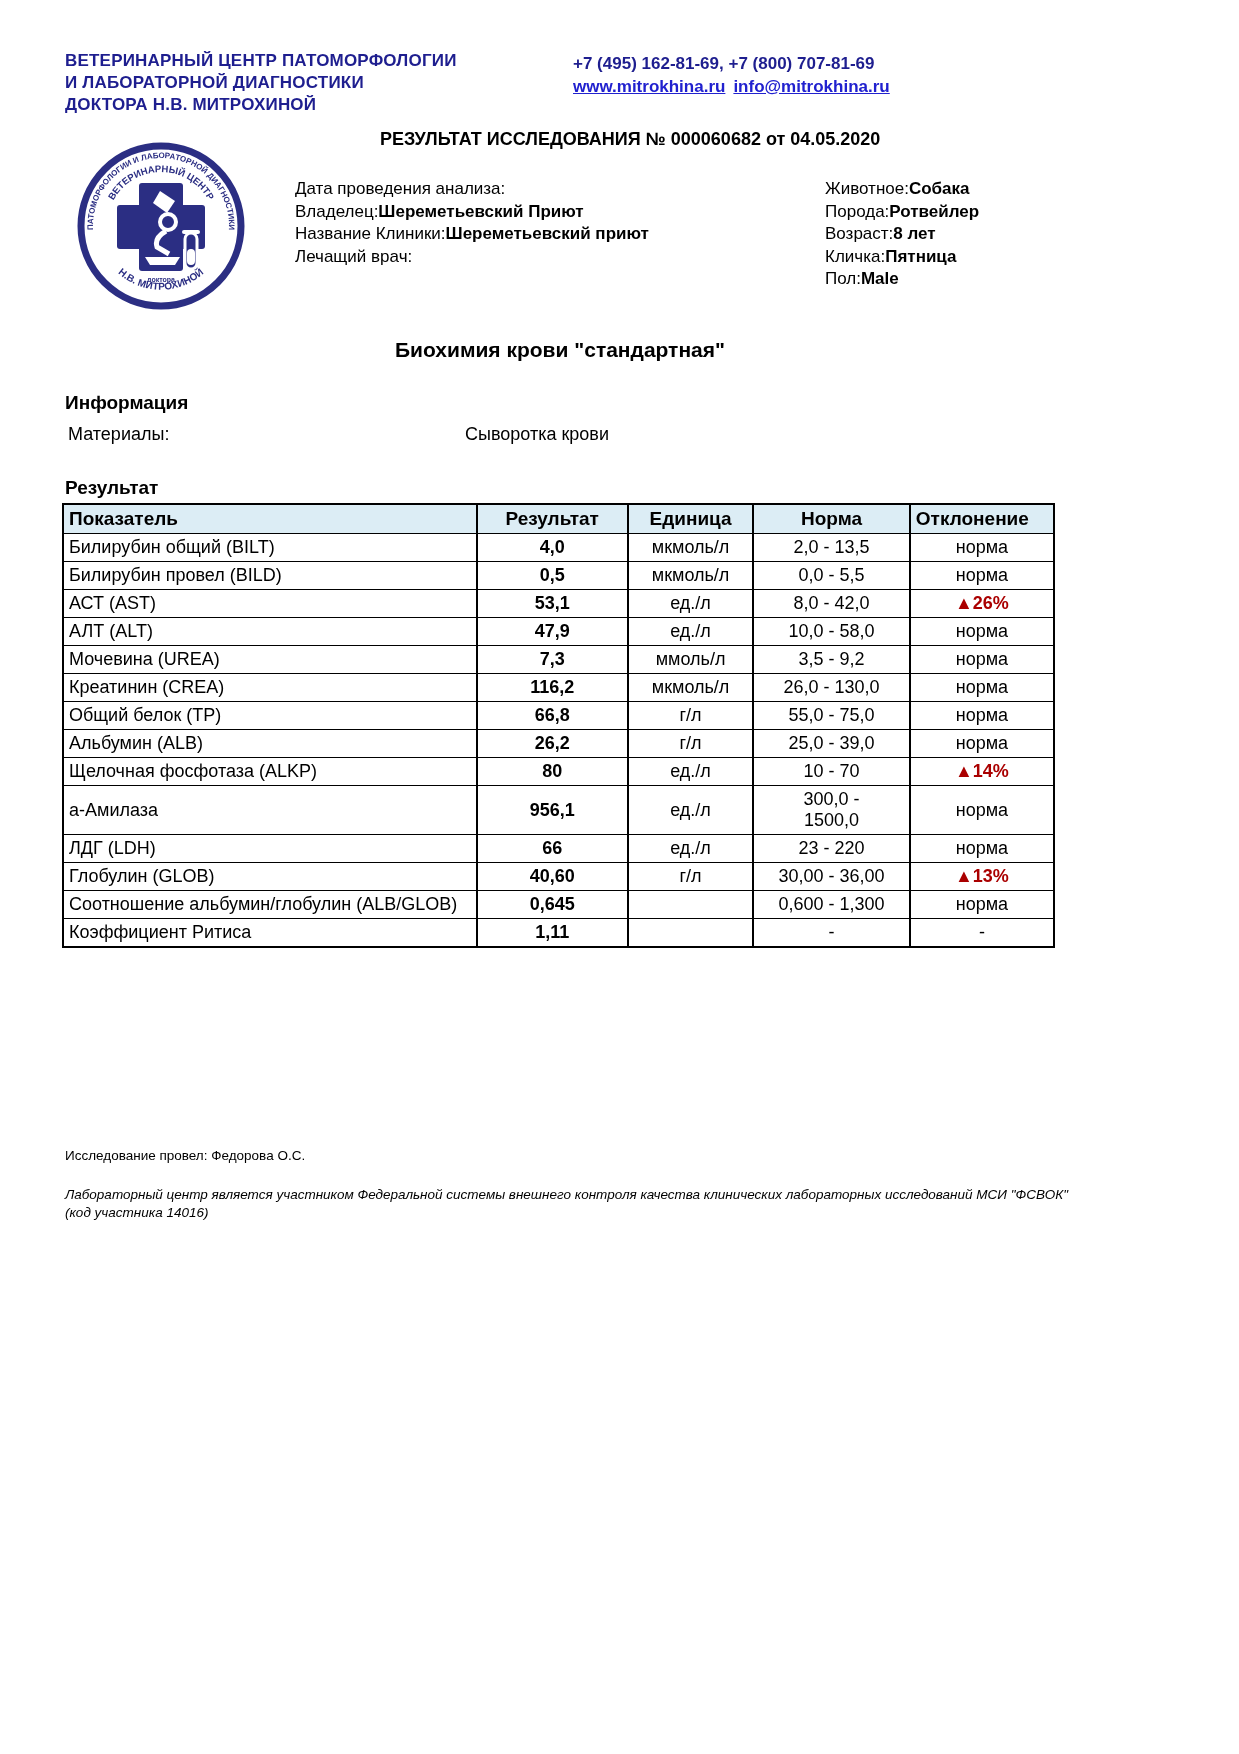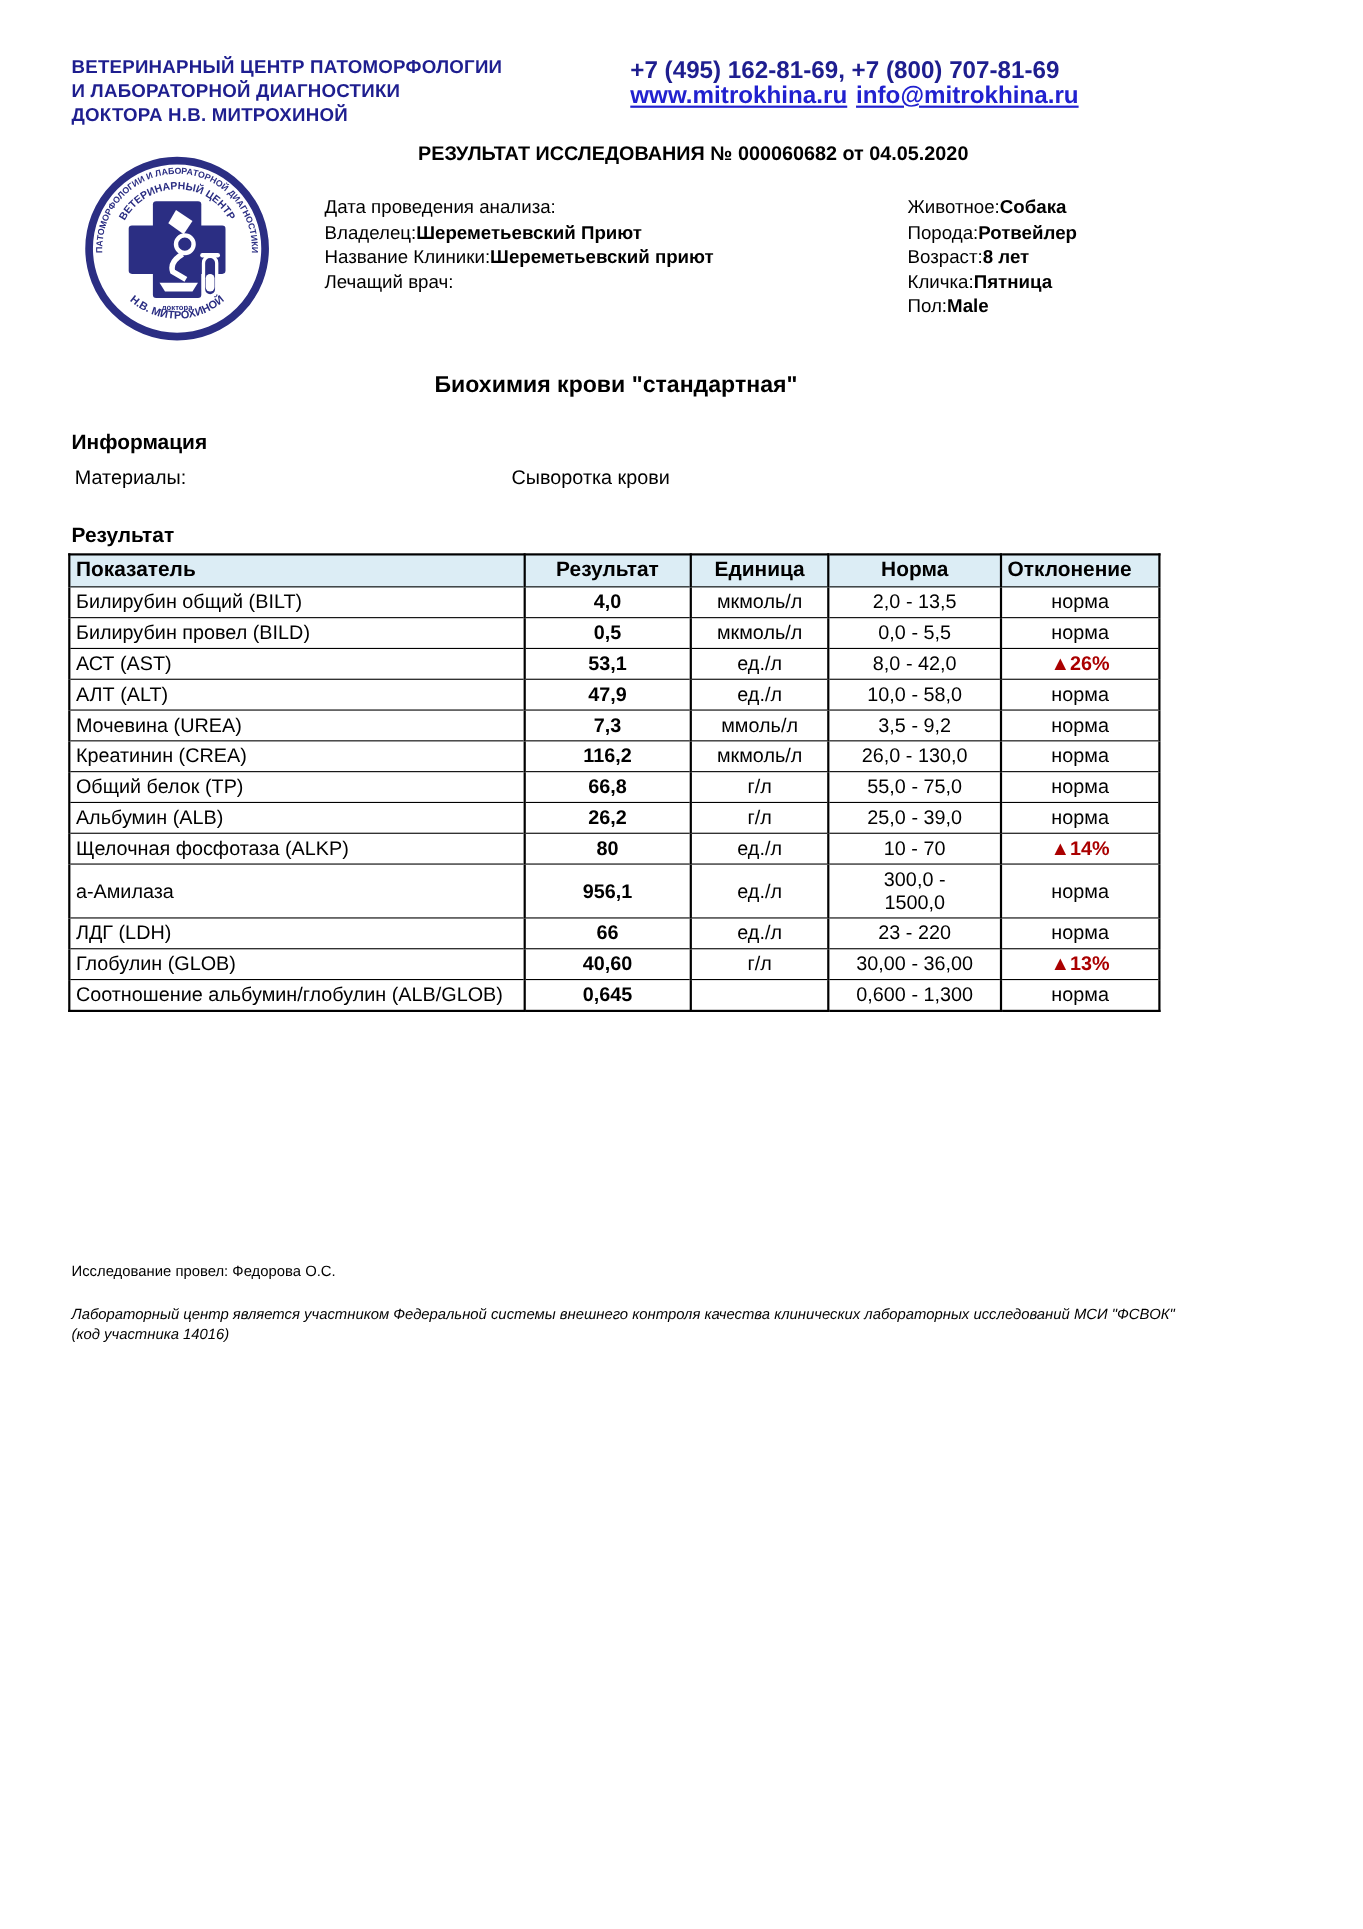--- a/index.html
+++ b/index.html
@@ -13,21 +13,21 @@
     overflow: hidden;
   }
   
   .clinic {
     position: absolute; left: 65px; top: 50px;
     font-size: 17px; font-weight: bold; line-height: 22px;
     color: #1e1e8f; letter-spacing: .2px;
   }
   .contact {
     position: absolute; left: 573px; top: 52px;
-    font-size: 22px; font-weight: bold; line-height: 23px;
+    font-size: 17px; font-weight: bold; line-height: 23px;
   }
   .contact .phones { color: #1e1e8f; }
   .contact .links a {
     color: #2121cf; text-decoration: underline; margin-right: 8px;
   }
   .report-title {
     position: absolute; left: 380px; top: 129px;
     font-size: 18px; font-weight: bold; color: #000; white-space: nowrap;
   }
   
@@ -251,19 +251,26 @@
       <td class="c">30,00 - 36,00</td>
       <td class="dev c alert">▲13%</td>
     </tr>
     <tr>
       <td>Соотношение альбумин/глобулин (ALB/GLOB)</td>
       <td class="res c">0,645</td>
       <td class="c"></td>
       <td class="c">0,600 - 1,300</td>
       <td class="dev c">норма</td>
     </tr>
+    <tr>
+      <td>Коэффициент Ритиса</td>
+      <td class="res c">1,11</td>
+      <td class="c"></td>
+      <td class="c">-</td>
+      <td class="dev c">-</td>
+    </tr>
   </tbody>
     </table>
 
   <div class="performed">Исследование провел: Федорова О.С.</div>
   <div class="accreditation">Лабораторный центр является участником Федеральной системы внешнего контроля качества клинических лабораторных исследований МСИ "ФСВОК" (код участника 14016)</div>
 
 </div>
 
 </body></html>

